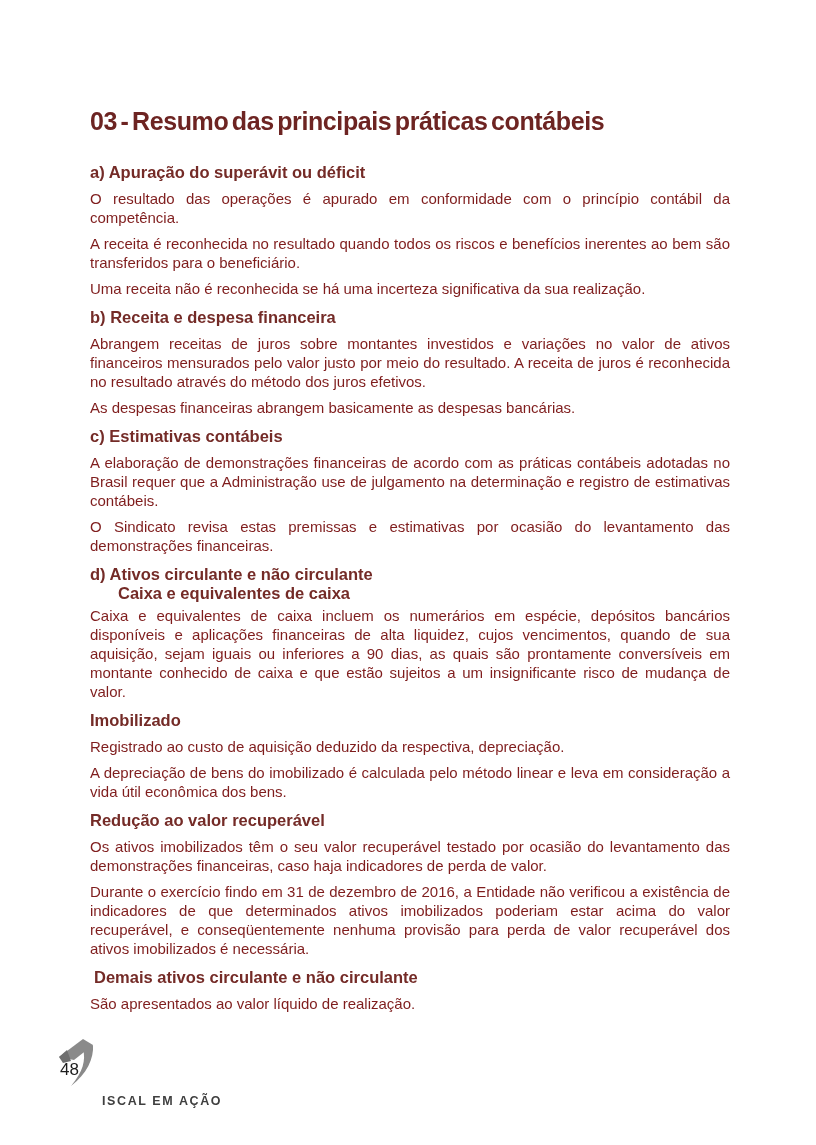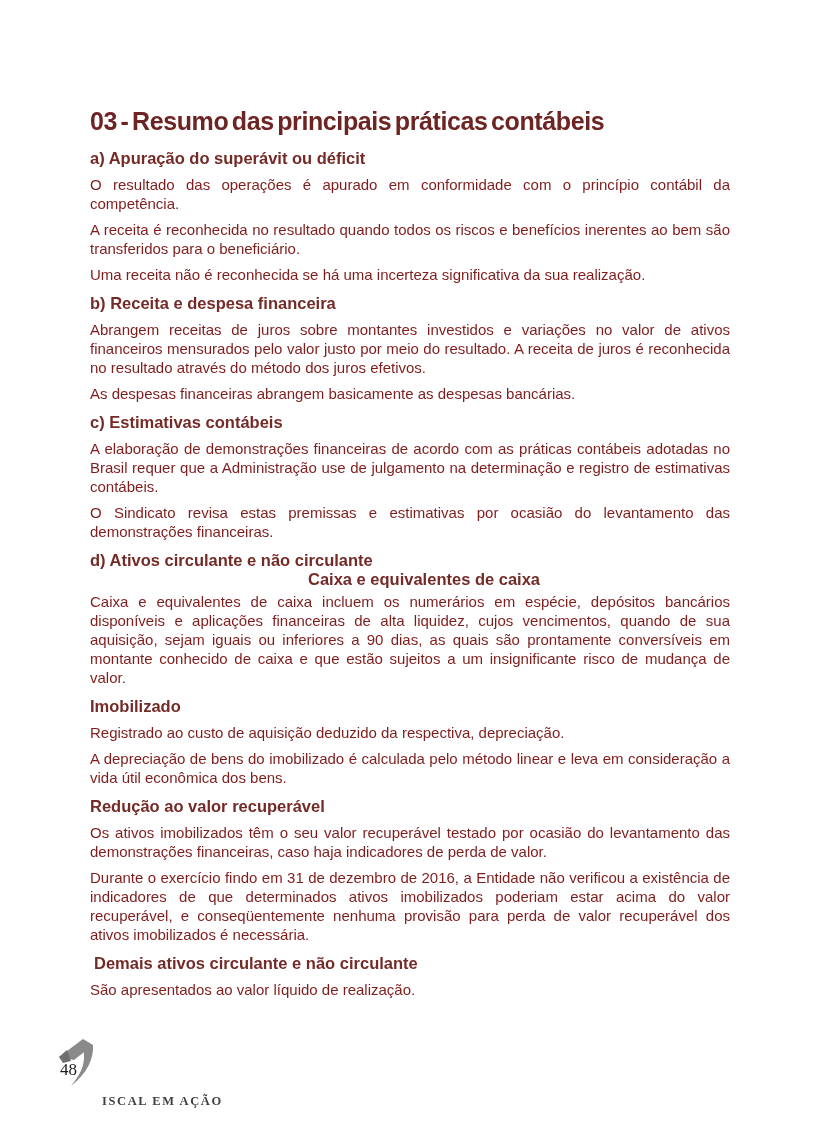--- a/index.html
+++ b/index.html
@@ -26,42 +26,41 @@
     word-spacing:-3px;
     color:#6d2422;
   }
   .sec-heading {
     margin:9px 0 0 0;
     font-size:16.5px;
     line-height:20px;
     font-weight:bold;
     color:#742b27;
   }
-  .sec-heading.after-title { margin-top:12px; }
+  .sec-heading.after-title { margin-top:26px; }
   .sec-subheading {
     margin:0;
     padding-left:28px;
     font-size:16.5px;
     line-height:19px;
     font-weight:bold;
     color:#742b27;
-    text-align:center;
   }
   .sec-heading.indent-sm { padding-left:4px; }
   .para {
     margin:7px 0 0 0;
     font-size:15px;
     line-height:19px;
     color:#7f1d1d;
     text-align:justify;
   }
   .footer {
     position:absolute;
     left:57px; top:1036px;
-    width:220px; height:60px;font-family:Liberation Serif, serif;
+    width:220px; height:60px;
   }
   .footer-logo-swoosh {
     position:absolute;
     left:0; top:0;
   }
   .footer-page-number {
     position:absolute;
     left:3px; top:24px;
     font-size:17px;
     color:#1d1d1d;

